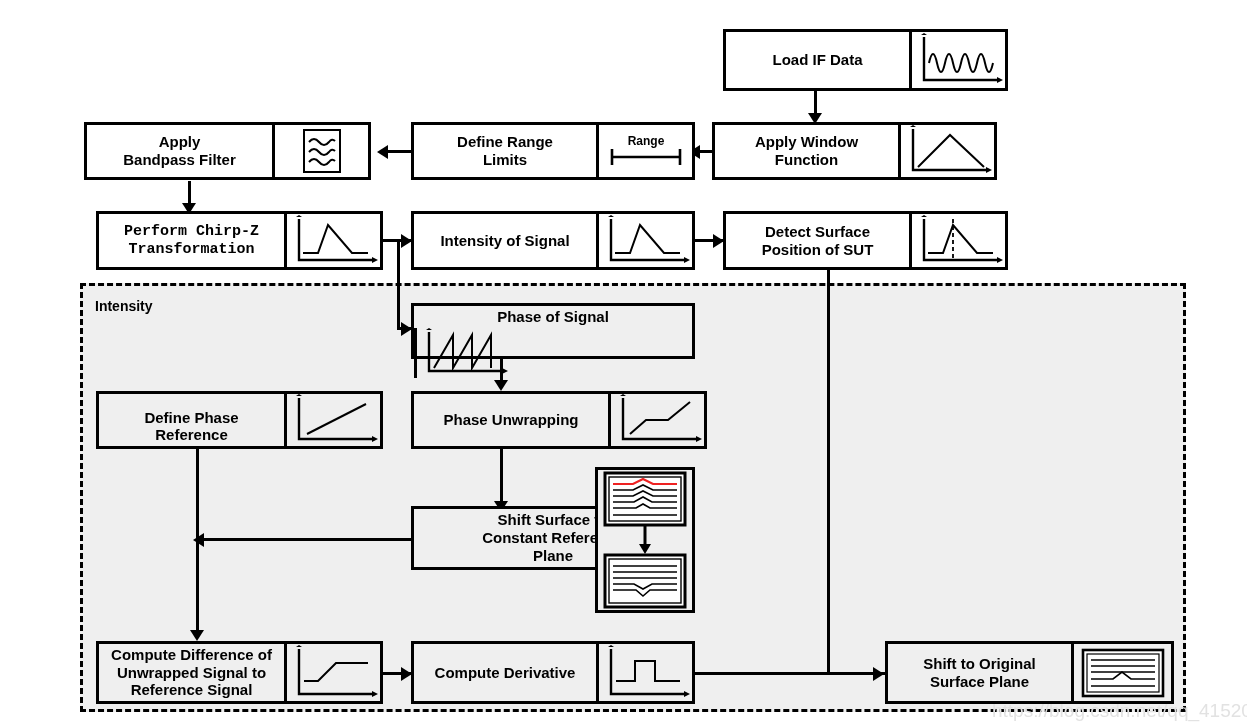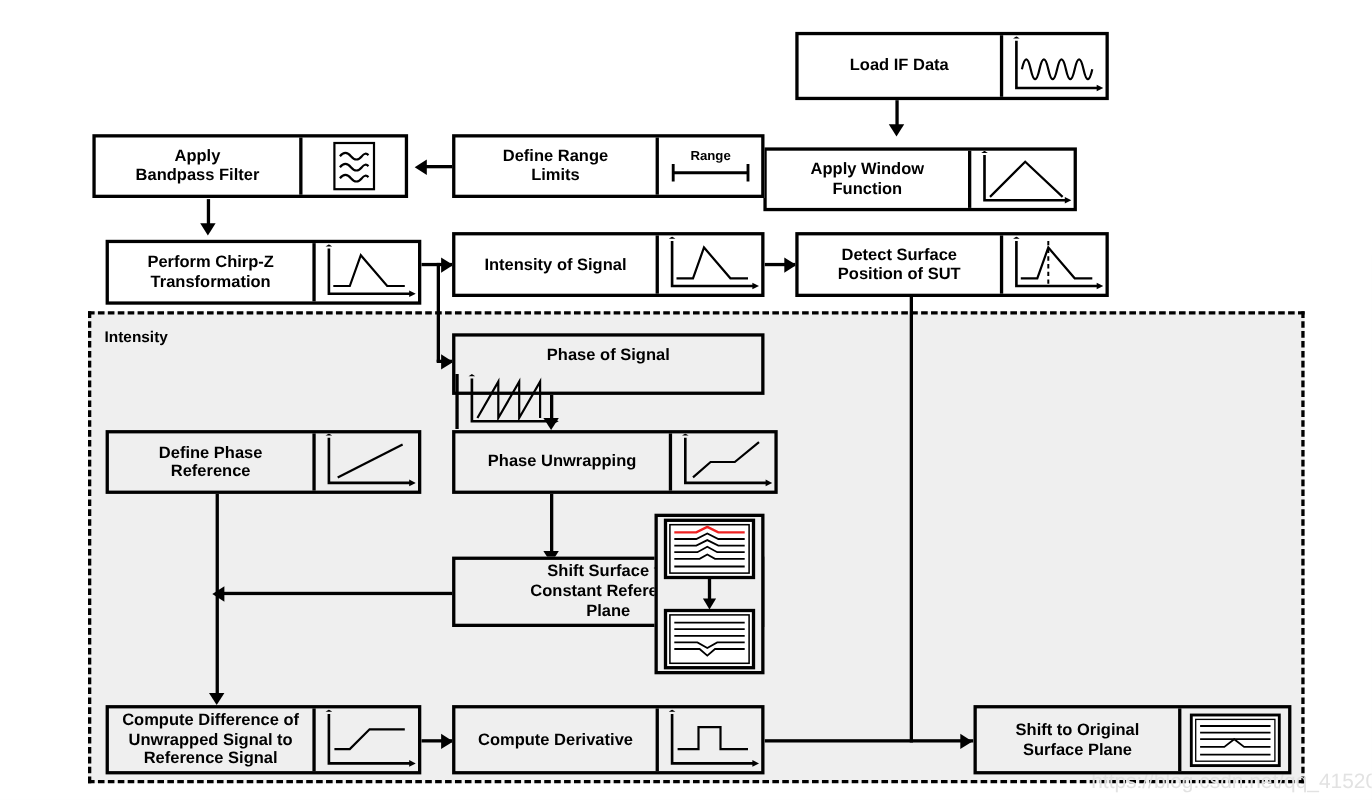--- a/index.html
+++ b/index.html
@@ -10,21 +10,21 @@
   
   .region{position:absolute;border:3px dashed #000;background:#efefef;box-sizing:border-box;}
   .region-label{position:absolute;font-size:14px;font-weight:700;color:#000;white-space:nowrap;}
 
   
   .node{position:absolute;box-sizing:border-box;border:3px solid #000;
         background:#ffffff;display:flex;align-items:stretch;z-index:5;}
   .node.shaded{background:#efefef;}
   .node .lbl{flex:1 1 auto;display:flex;align-items:center;justify-content:center;
              text-align:center;font-size:15px;font-weight:700;line-height:1.18;
-             padding:8px 6px;box-sizing:border-box;}
+             padding:2px 6px;box-sizing:border-box;}
   .node .ico{flex:0 0 auto;border-left:3px solid #000;display:flex;
              align-items:center;justify-content:center;box-sizing:border-box;}
   .node .ico svg{display:block;}
 
   
   .ln{position:absolute;background:#000;z-index:2;}
   .lnh{height:3px;}
   .lnv{width:3px;}
   .arw{position:absolute;width:0;height:0;z-index:3;}
   .arw.down{border-left:7px solid transparent;border-right:7px solid transparent;border-top:11px solid #000;}
@@ -87,21 +87,21 @@
     <div class="ico" style="width:96px;">
       <svg width="88" height="54" viewBox="0 0 88 54">
         <path d="M9 4 V47 H84" fill="none" stroke="#000" stroke-width="2.4"></path>
         <path d="M6 2 l3 -2 l3 2" fill="#000"></path>
           <path d="M82 44 l6 3 l-6 3" fill="#000"></path>
         <path d="M14 30 q4 -18 8 0 q4 18 8 0 q4 -18 8 0 q4 18 8 0 q4 -18 8 0 q4 18 8 0 q4 -18 8 0 q4 18 8 0" fill="none" stroke="#000" stroke-width="2"></path>
       </svg>
     </div>
   </div>
 
-  <div class="node" style="left:694px;top:122px;width:285px;height:58px;margin-top:12px;">
+  <div class="node" style="left:712px;top:122px;width:285px;height:58px;">
     <div class="lbl">Apply Window<br>Function</div>
     <div class="ico" style="width:96px;">
       <svg width="88" height="52" viewBox="0 0 88 52">
         <path d="M9 4 V45 H84" fill="none" stroke="#000" stroke-width="2.4"></path>
         <path d="M6 2 l3 -2 l3 2" fill="#000"></path>
           <path d="M82 42 l6 3 l-6 3" fill="#000"></path>
         <path d="M14 42 L46 10 L80 42" fill="none" stroke="#000" stroke-width="2"></path>
       </svg>
     </div>
   </div>
@@ -122,21 +122,21 @@
     <div class="ico" style="width:96px;">
       <svg width="52" height="50" viewBox="0 0 52 50">
         <rect x="8" y="4" width="36" height="42" fill="none" stroke="#000" stroke-width="2"></rect>
         <path d="M13 16 q5 -6 10 0 q5 6 10 0 q3 -4 6 -1" fill="none" stroke="#000" stroke-width="2"></path>
         <path d="M13 26 q5 -6 10 0 q5 6 10 0 q3 -4 6 -1" fill="none" stroke="#000" stroke-width="2"></path>
         <path d="M13 36 q5 -6 10 0 q5 6 10 0 q3 -4 6 -1" fill="none" stroke="#000" stroke-width="2"></path>
       </svg>
     </div>
   </div>
 
-  <div class="node" style="left:96px;top:218px;width:287px;height:59px;">
+  <div class="node" style="left:96px;top:211px;width:287px;height:59px;font-family:Liberation Mono, monospace;">
     <div class="lbl">Perform Chirp-Z<br>Transformation</div>
     <div class="ico" style="width:96px;">
       <svg width="88" height="52" viewBox="0 0 88 52">
         <path d="M9 4 V45 H84" fill="none" stroke="#000" stroke-width="2.4"></path>
         <path d="M6 2 l3 -2 l3 2" fill="#000"></path>
           <path d="M82 42 l6 3 l-6 3" fill="#000"></path>
         <path d="M13 38 H28 L38 10 L62 38 H78" fill="none" stroke="#000" stroke-width="2"></path>
       </svg>
     </div>
   </div>

